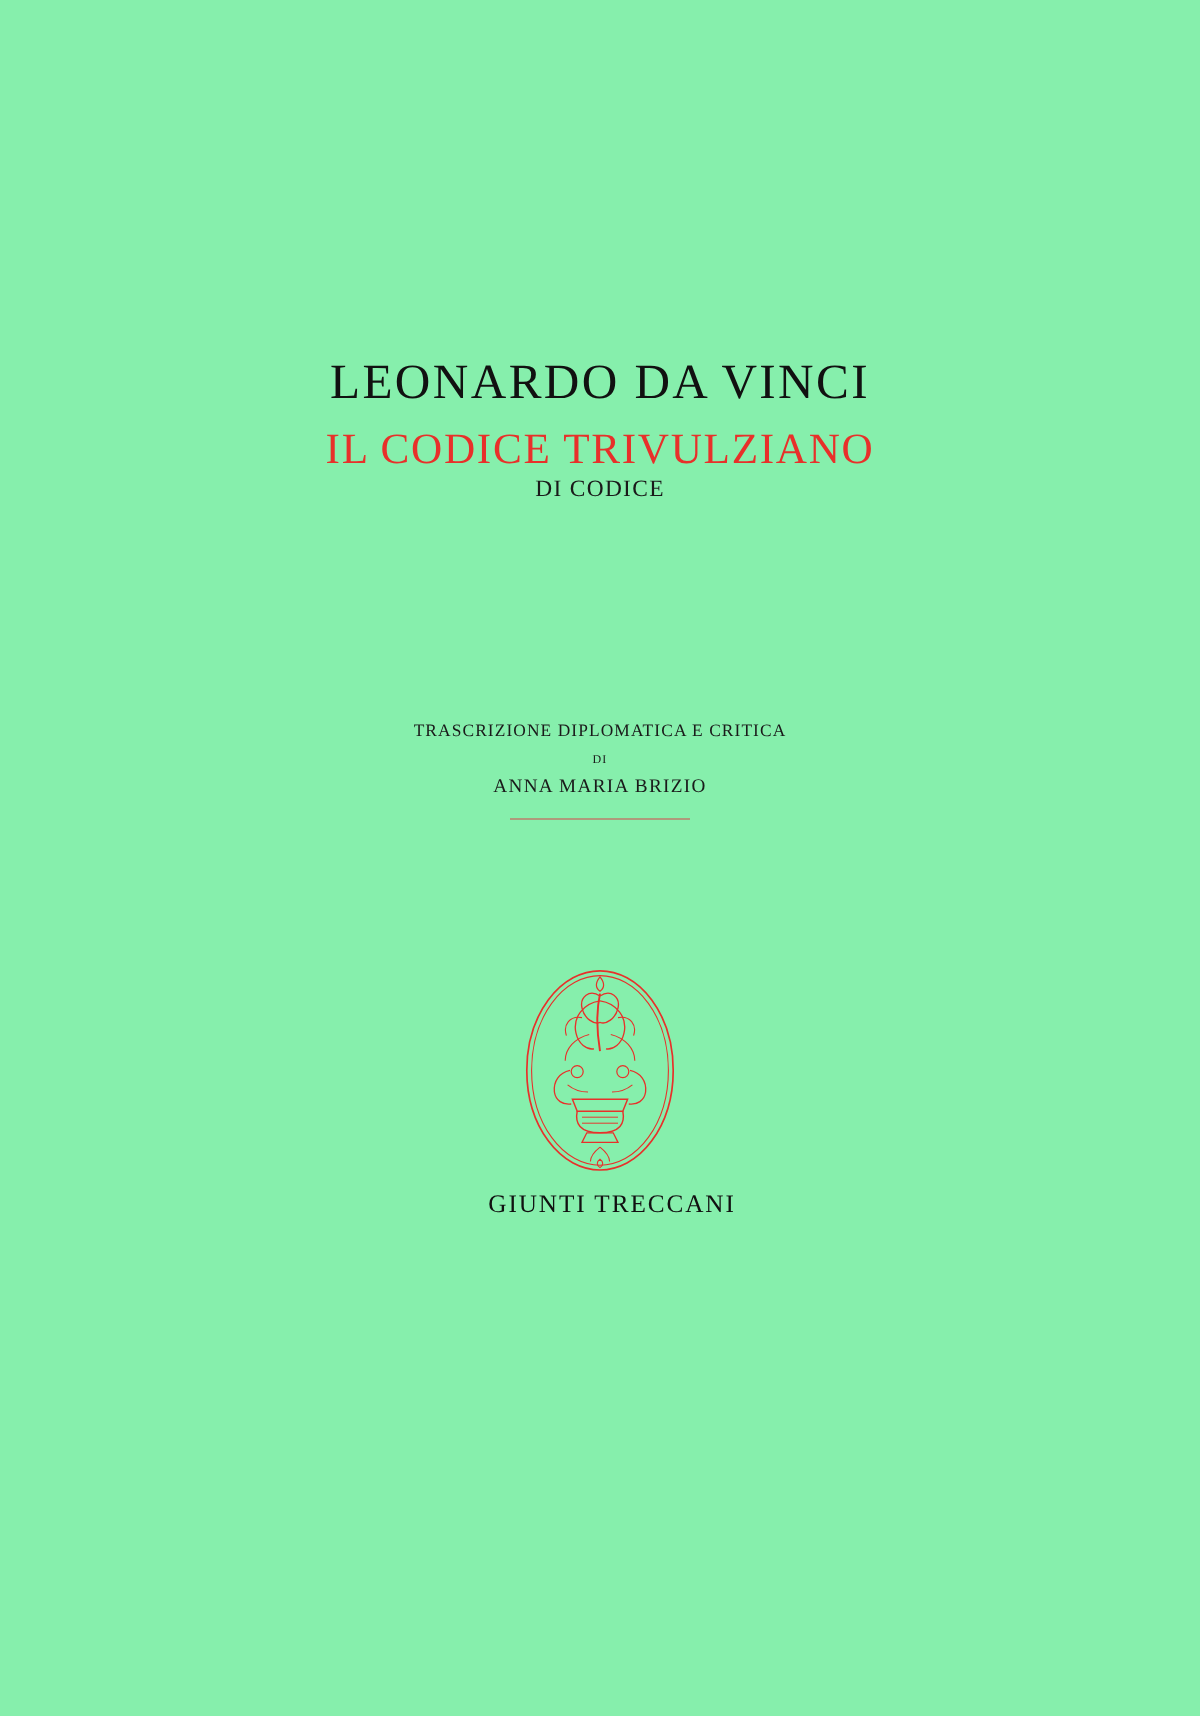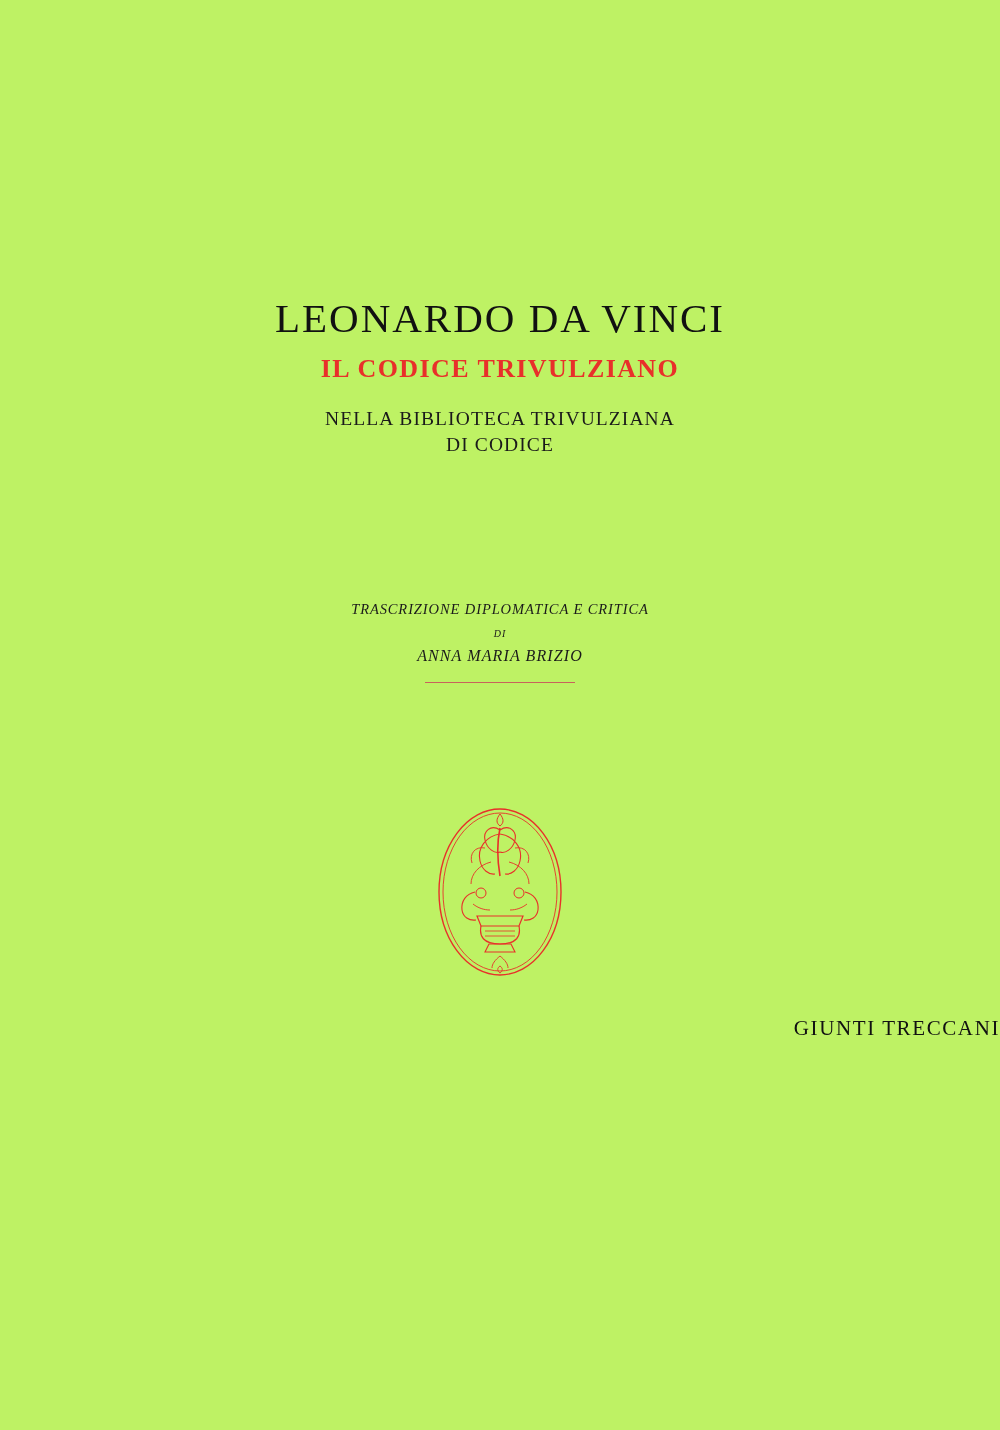--- a/index.html
+++ b/index.html
@@ -12,64 +12,63 @@
     height: 1430px;
     font-family: "Liberation Serif", serif;
     color: #1a1a1a;
     position: relative;
     overflow: hidden;
   }
   .page {
     width: 1000px;
     height: 1430px;
     position: relative;
-    background: #bef264;
+    background: #86efac;
   }
   .title-block {
     position: absolute;
     left: 0;
     right: 0;
     top: 296px;
     text-align: center;
   }
   .author {
     font-family: "Liberation Serif", serif;
     font-size: 41px;
     letter-spacing: 2.0px;
     color: #111111;
     line-height: 1.1;
     font-weight: normal;
     margin: 0;
   }
   .main-title {
     font-family: "Liberation Serif", serif;
-    font-size: 26px;
+    font-size: 36px;
     letter-spacing: 1.4px;
     color: #e8302a;
     margin: 14px 0 0 0;
-    font-weight: bold;
+    font-weight: normal;
     line-height: 1.1;
     text-align: center;
   }
   .subtitle {
     font-family: "Liberation Serif", serif;
     font-size: 19.5px;
     letter-spacing: 1.1px;
     color: #1a1a1a;
     margin: 22px 0 0 0;
     line-height: 1.35;
     font-weight: normal;
   }
   .credits {
     position: absolute;
     left: 0;
     right: 0;
     top: 596px;
     text-align: center;
-    font-style: italic;
   }
   .credit-line {
     font-family: "Liberation Serif", serif;
     font-size: 14.5px;
     letter-spacing: 0.9px;
     color: #1a1a1a;
     line-height: 1.9;
   }
   .credit-di {
     font-size: 10px;
@@ -95,38 +94,37 @@
     text-align: center;
   }
   .emblem {
     display: inline-block;
     line-height: 0;
   }
   .publisher {
     position: absolute;
     left: 0;
     right: 0;
-    top: 1016px;
-    text-align: right;
+    top: 991px;
+    text-align: center;
     font-family: "Liberation Serif", serif;
     font-size: 21px;
     letter-spacing: 1.6px;
     color: #111111;
     margin-left: 20px;
   }
 </style>
 </head>
 <body>
 
 <div class="page">
 
   <div class="title-block">
     <h1 class="author">LEONARDO DA VINCI</h1>
     <h2 class="main-title">IL CODICE TRIVULZIANO</h2>
-    <p class="subtitle">NELLA BIBLIOTECA TRIVULZIANA</p>
     <p class="subtitle" style="margin-top:0;">DI CODICE</p>
   </div>
 
   <div class="credits">
     <div class="credit-line">TRASCRIZIONE DIPLOMATICA E CRITICA</div>
     <div class="credit-line credit-di">DI</div>
     <div class="credit-line credit-name">ANNA MARIA BRIZIO</div>
     <div class="rule"></div>
   </div>
 

